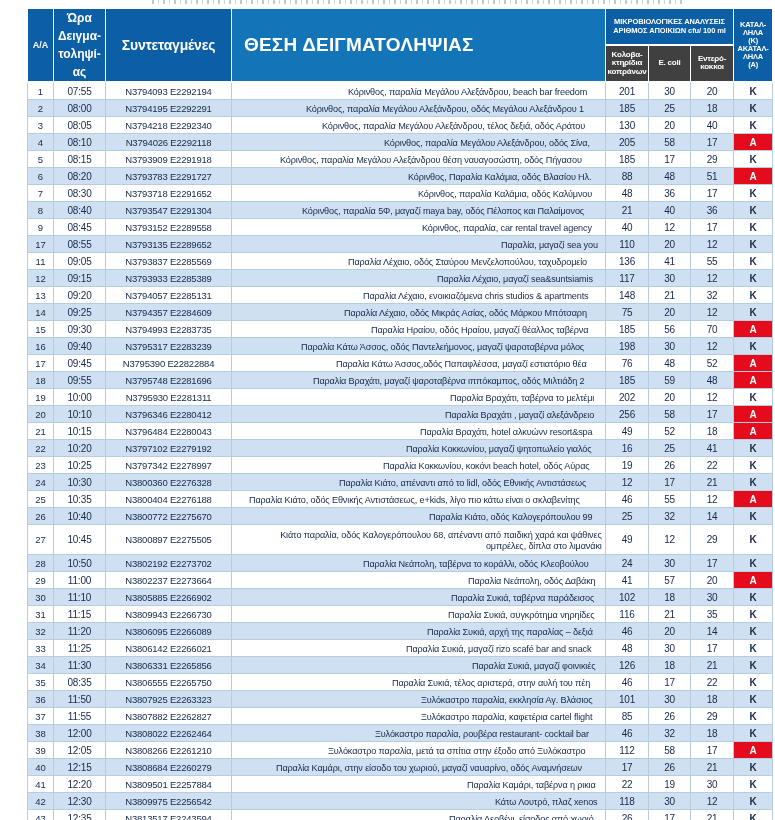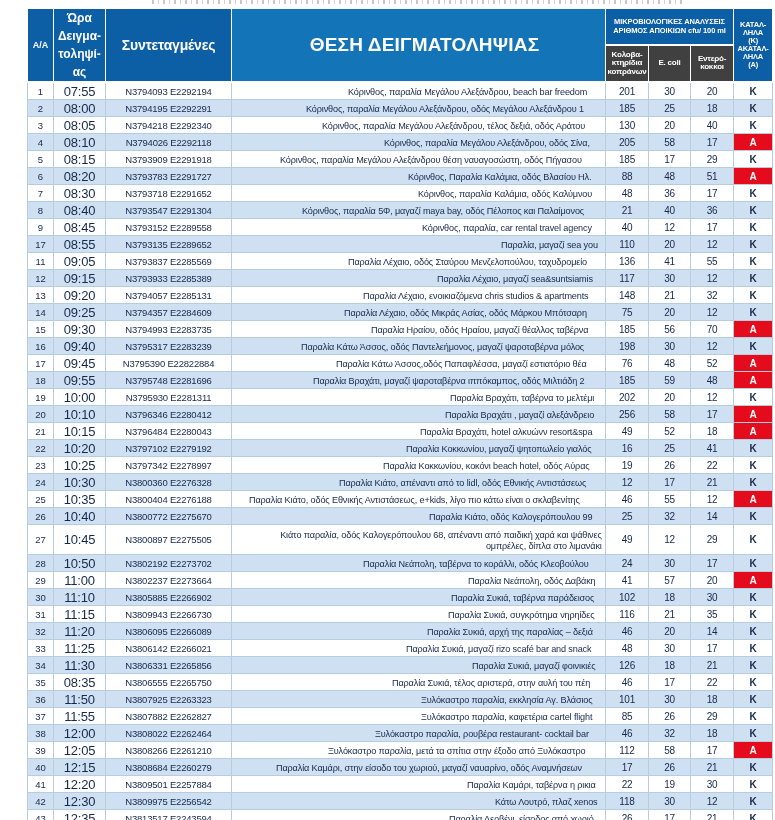--- a/index.html
+++ b/index.html
@@ -33,21 +33,21 @@
     vertical-align:middle;
     white-space:pre-line;
     padding:0;
   }
   th.h-aa{font-size:9px;}
   th.h-time{font-size:12px;line-height:18px;}
   th.h-coords{font-size:14px;letter-spacing:-0.2px;}
   th.h-place{
     background:#1474b8;
     font-size:19px;
-    text-align:center;
+    text-align:left;
     padding-left:12px;
     letter-spacing:0.2px;
     white-space:nowrap;
   }
   th.h-micro{font-size:7.5px;line-height:9px;height:26px;letter-spacing:-0.1px;}
   th.h-red{
     background:#404040;
     font-size:8px;line-height:8.5px;
     height:26px;
     letter-spacing:-0.2px;
@@ -60,21 +60,21 @@
     padding:0;
     color:#15294a;
     font-size:10px;
     text-align:center;
     vertical-align:middle;
     overflow:hidden;
   }
   tbody tr:nth-child(even) td{background:#cfe0f2;}
   tbody tr:nth-child(odd) td{background:#ffffff;}
   td.c-num{font-size:9.5px;}
-  td.c-time{font-size:13px;letter-spacing:-0.2px;margin-top:32px;}
+  td.c-time{font-size:10px;letter-spacing:-0.2px;margin-top:32px;}
   td.c-coords{font-size:9.5px;letter-spacing:-0.2px;}
   td.c-place{
     text-align:right;
     padding-left:7px;
   }
   .place-text{
     display:inline-block;
     transform:scaleX(0.93);
     transform-origin:0 50%;
     white-space:nowrap;

